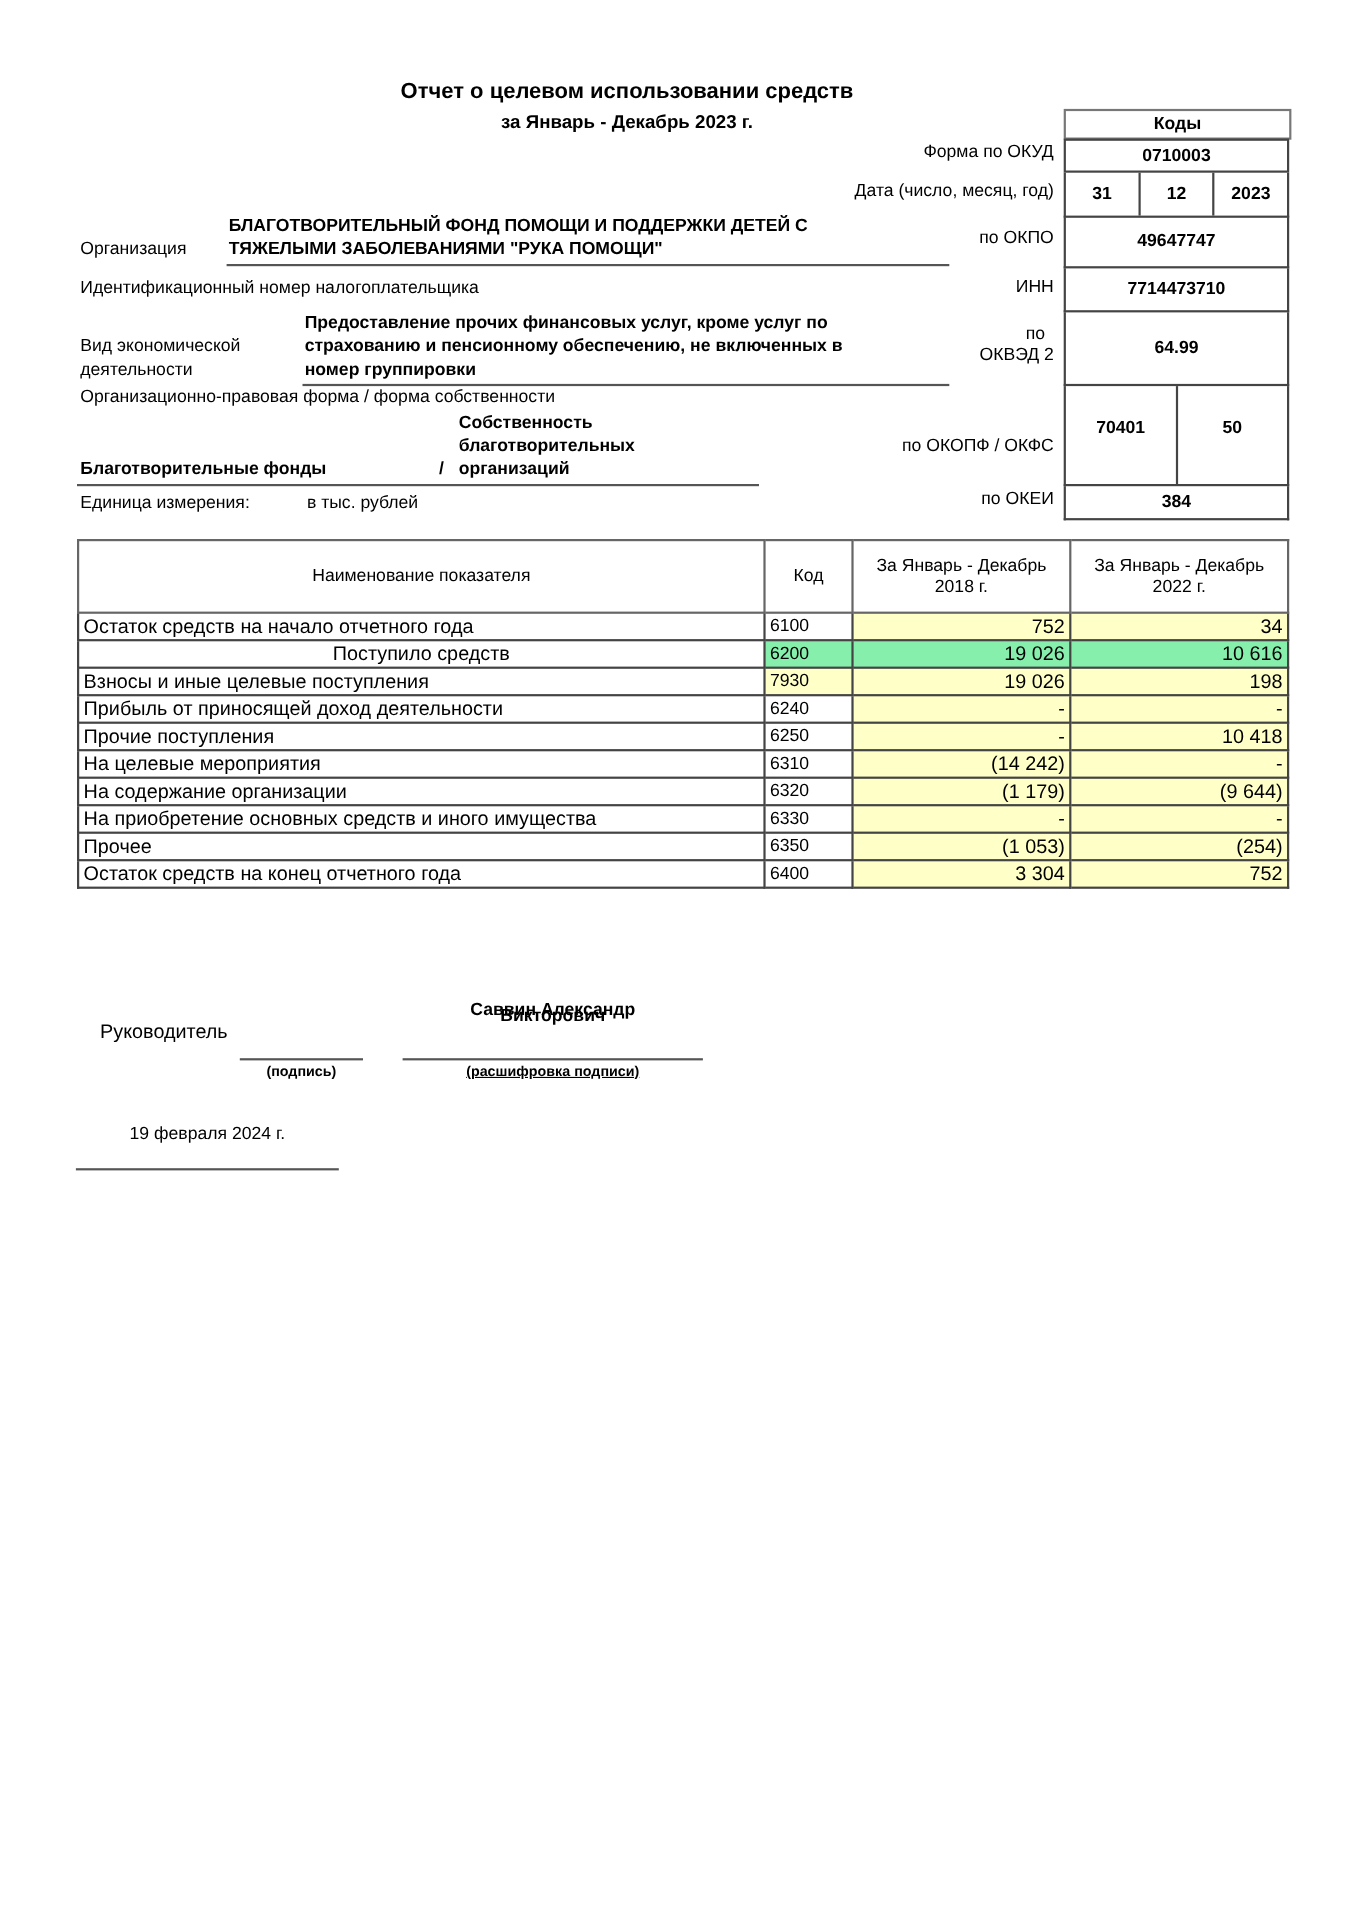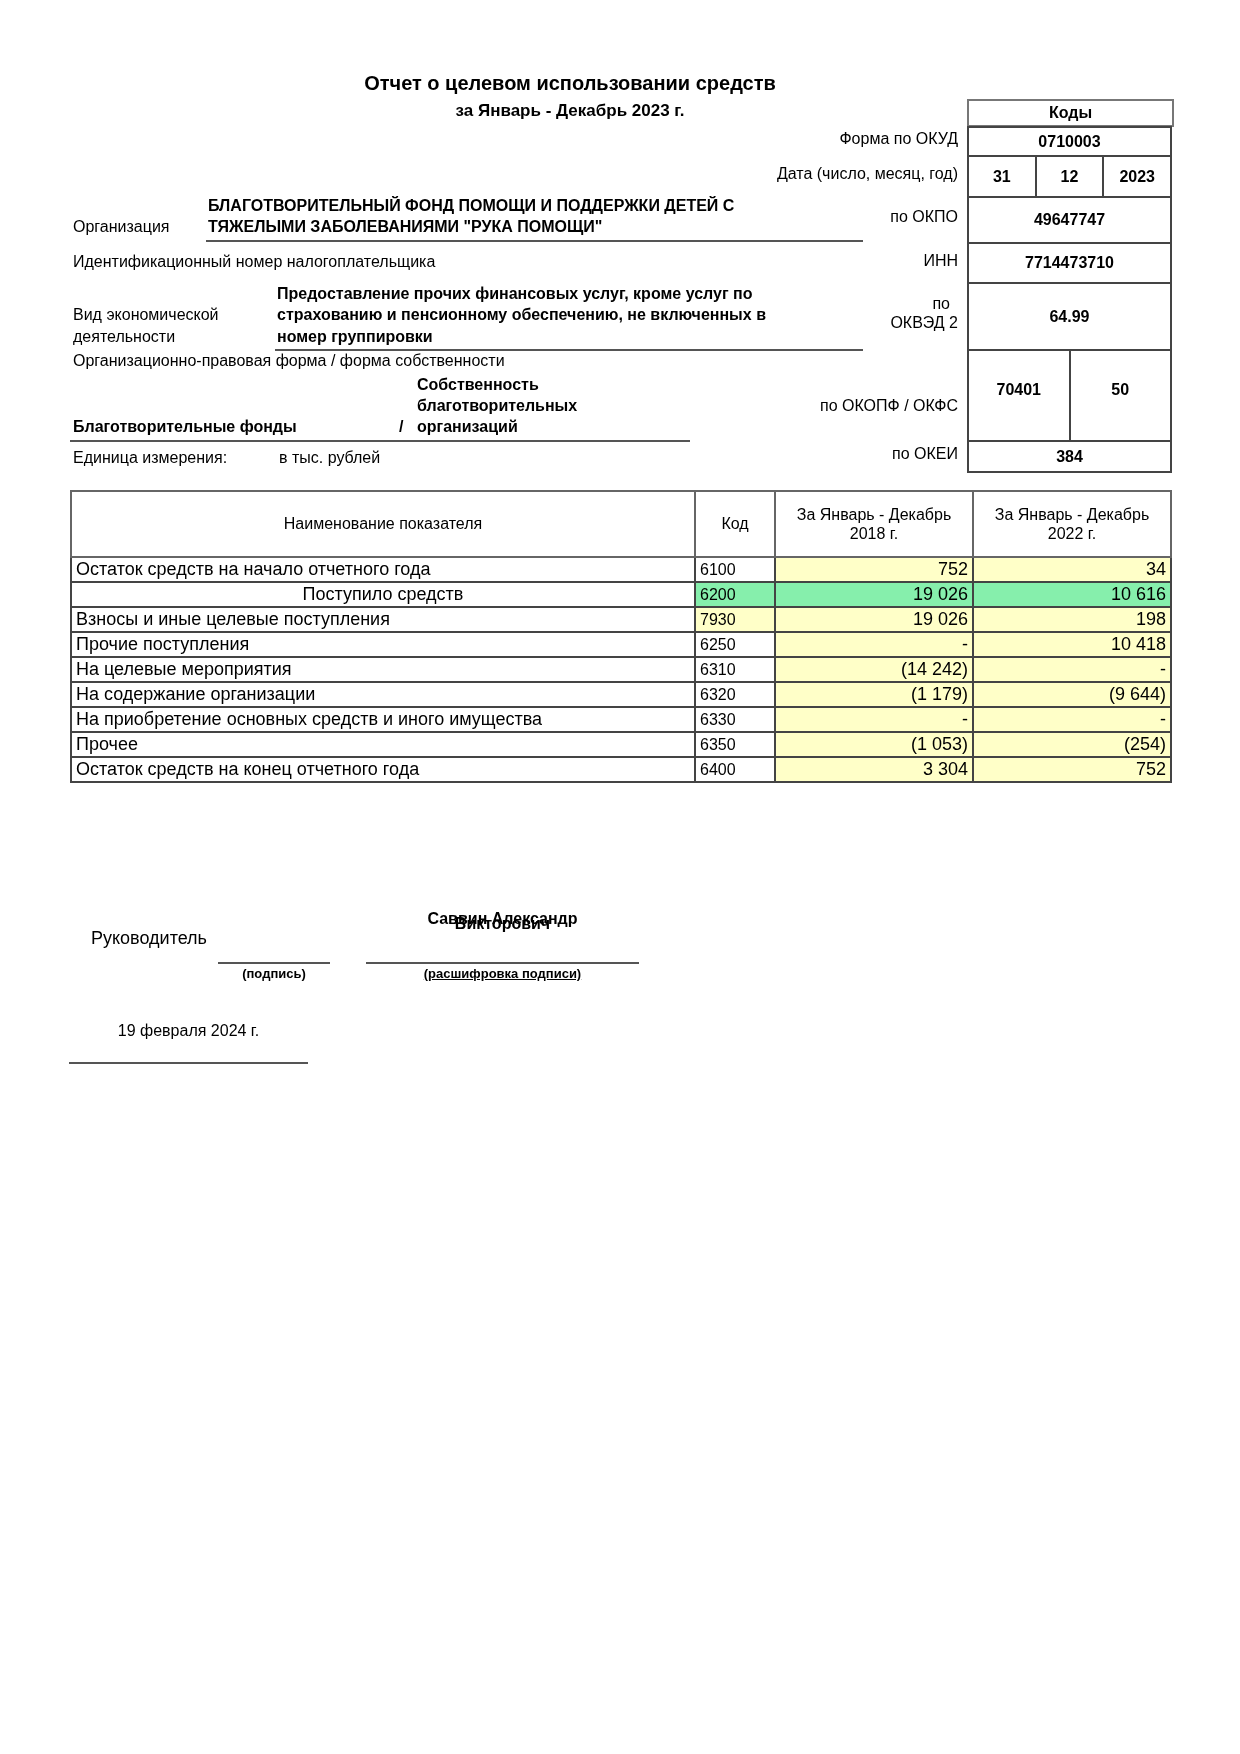--- a/index.html
+++ b/index.html
@@ -123,20 +123,26 @@
       <td class="val gry">19 026</td>
       <td class="val gry">10 616</td>
     </tr>
     <tr>
       <td class="name">Взносы и иные целевые поступления</td>
       <td class="code yel">7930</td>
       <td class="val yel">19 026</td>
       <td class="val yel">198</td>
     </tr>
     <tr>
+      <td class="name">Прибыль от приносящей доход деятельности</td>
+      <td class="code">6240</td>
+      <td class="val yel">-</td>
+      <td class="val yel">-</td>
+    </tr>
+    <tr>
       <td class="name">Прочие поступления</td>
       <td class="code">6250</td>
       <td class="val yel">-</td>
       <td class="val yel">10 418</td>
     </tr>
     <tr>
       <td class="name">На целевые мероприятия</td>
       <td class="code">6310</td>
       <td class="val yel">(14 242)</td>
       <td class="val yel">-</td>

